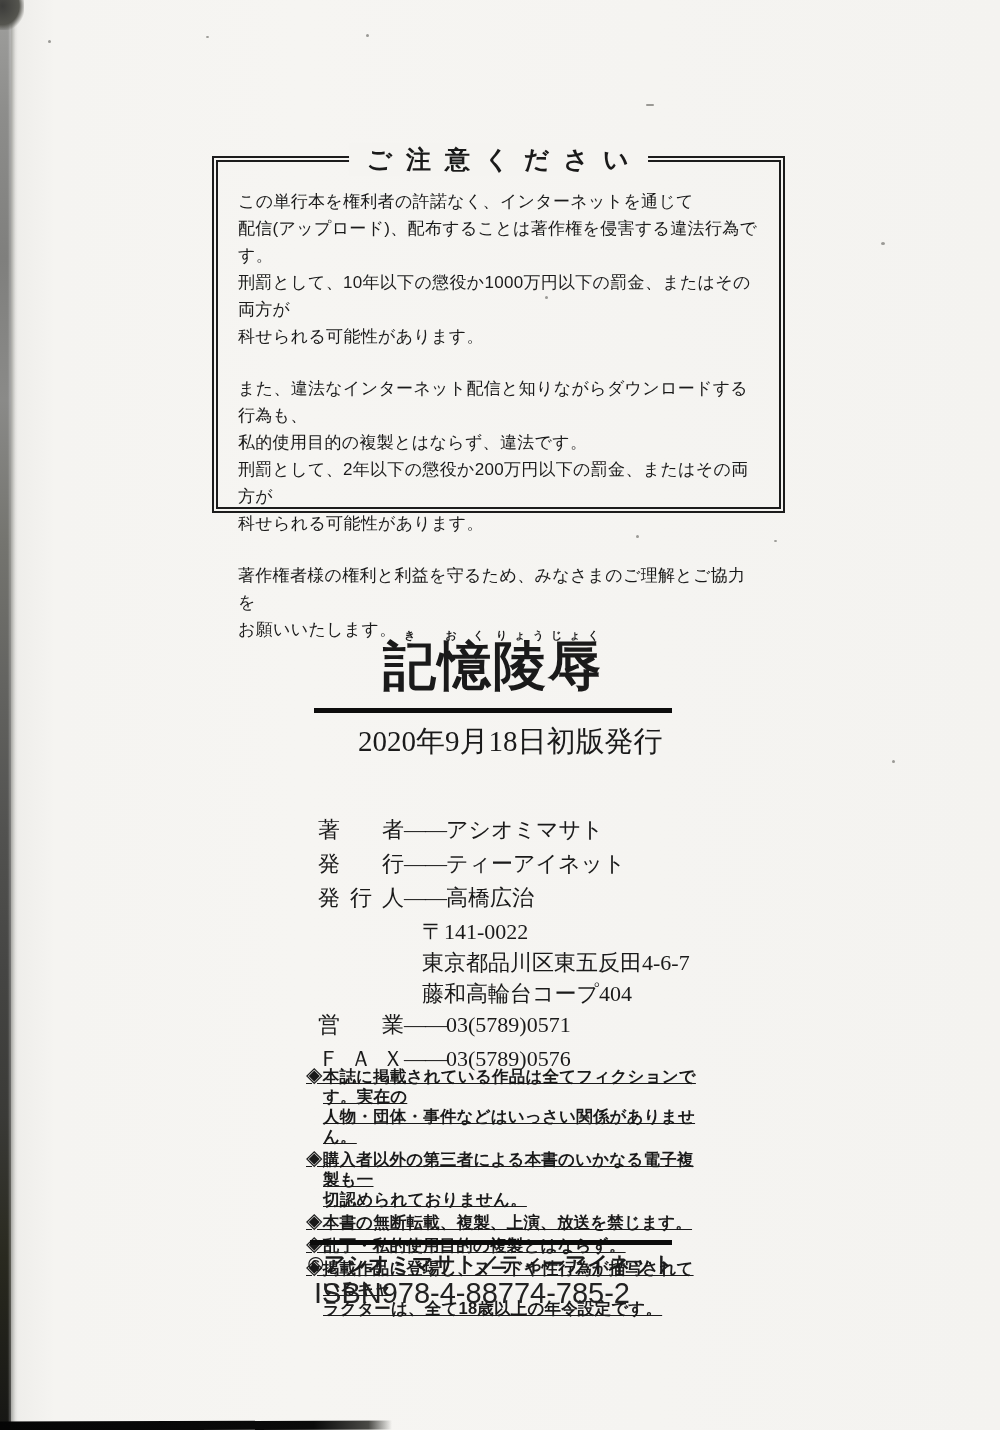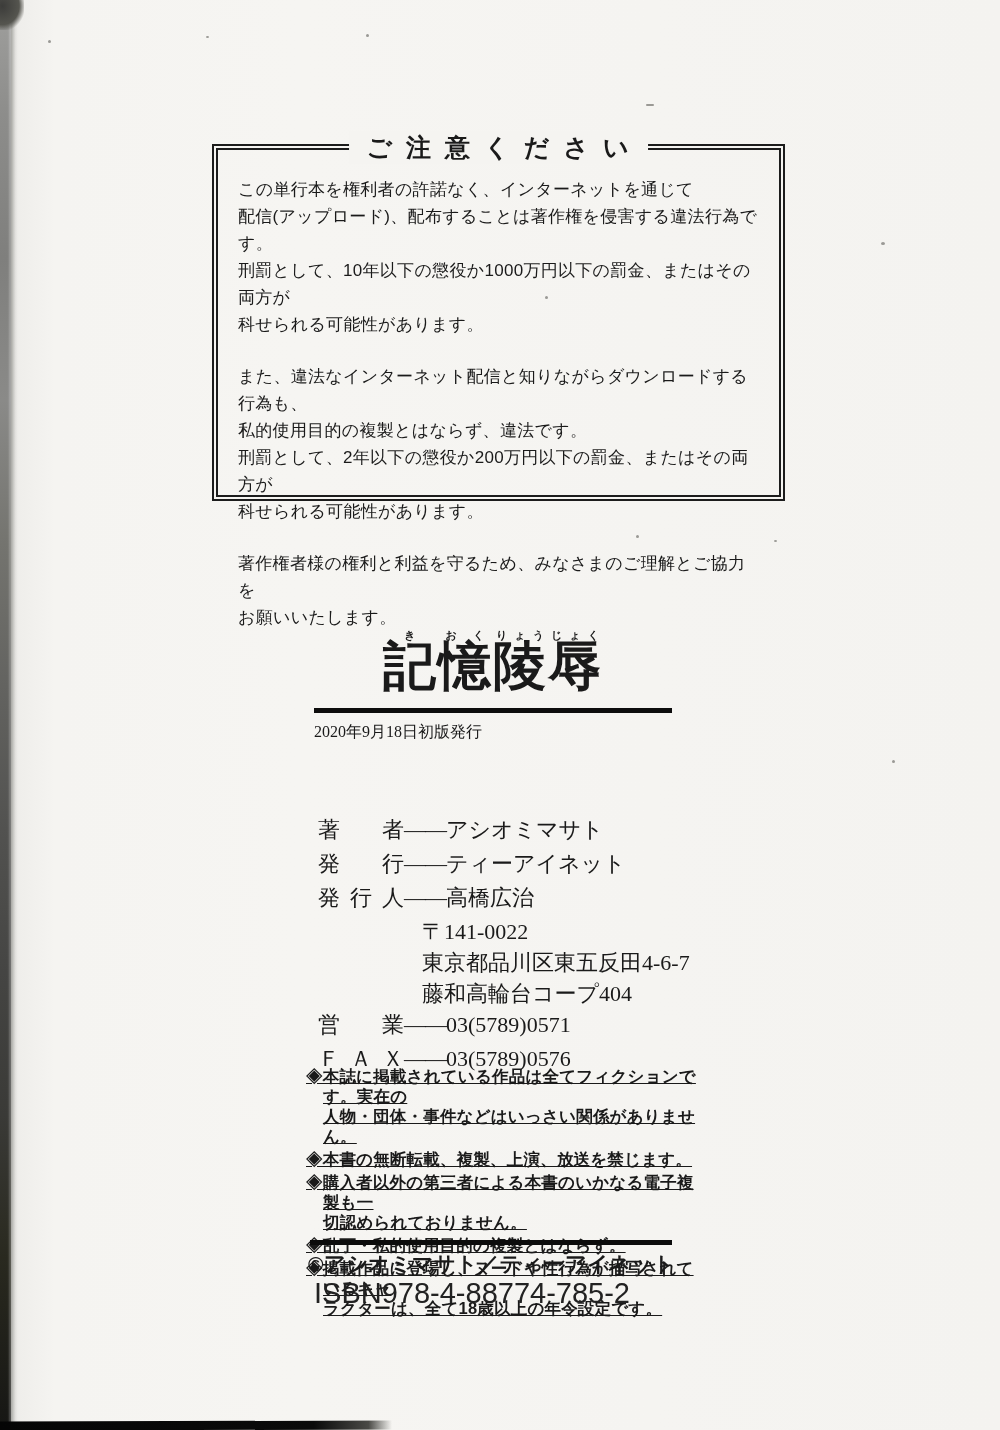--- a/index.html
+++ b/index.html
@@ -26,21 +26,21 @@
   }
   .edge-bottom{
     position:absolute;left:0;bottom:0;width:392px;height:9px;
     background:linear-gradient(90deg,#050505 0%,#0a0a0a 80%,#4a4a46 94%,transparent 100%);
     transform:skewY(-0.12deg);
   }
   .speck{position:absolute;background:#9a9995;border-radius:50%;}
 
   
   .notice-box{
-    position:absolute;left:212px;top:144px;width:573px;height:357px;
+    position:absolute;left:212px;top:156px;width:573px;height:357px;
     box-sizing:border-box;
     border:6px double #1c1c1c;
     padding:26px 18px 0 20px;
     background:transparent;
   }
   .notice-title{
     position:absolute;top:-19px;left:50%;transform:translateX(-50%);
     background:#f5f4f1;
     padding:0 6px 0 18px;
     font-size:25px;font-weight:bold;letter-spacing:14px;
@@ -55,21 +55,21 @@
 
   
   .colophon-head{position:absolute;left:314px;top:630px;width:358px;}
   .book-title{text-align:center;font-family:"Liberation Serif", serif;}
   .book-title ruby{
     font-size:53px;font-weight:bold;letter-spacing:2px;
     ruby-position:over;
   }
   .book-title rt{font-size:11px;font-weight:bold;letter-spacing:1px;}
   .title-rule{height:5px;background:#0d0d0d;margin-top:5px;}
-  .pub-date{margin-top:9px;font-size:16px;font-family:"Liberation Serif", serif;}
+  .pub-date{margin-top:9px;font-size:29px;font-family:"Liberation Serif", serif;margin-left:44px;}
 
   
   .colophon-rows{
     position:absolute;left:318px;top:818px;width:380px;
     font-family:"Liberation Serif", serif;font-size:22px;
   }
   .c-row{line-height:23px;margin-bottom:11px;white-space:nowrap;}
   .c-label{display:inline-block;width:86px;text-align:justify;text-align-last:justify;}
   .c-sep{letter-spacing:-1px;}
   .addr-block{margin:0 0 0 104px;}
@@ -154,23 +154,23 @@
       <span class="c-label">営　業</span><span class="c-sep">——</span><span class="c-value">03(5789)0571</span>
     </div>
     <div class="c-row">
       <span class="c-label">ＦＡＸ</span><span class="c-sep">——</span><span class="c-value">03(5789)0576</span>
     </div>
   </div>
 
   <div class="notes">
     <div class="note-item">◈本誌に掲載されている作品は全てフィクションです。実在の
 人物・団体・事件などはいっさい関係がありません。</div>
-    <div class="note-item">◈本書の無断転載、複製、上演、放送を禁じます。</div>
     <div class="note-item">◈購入者以外の第三者による本書のいかなる電子複製も一
 切認められておりません。</div>
+    <div class="note-item">◈本書の無断転載、複製、上演、放送を禁じます。</div>
     <div class="note-item">◈乱丁・私的使用目的の複製とはならず。</div>
     <div class="note-item">◈掲載作品に登場し、ヌードや性行為が描写されているキャ
 ラクターは、全て18歳以上の年令設定です。</div>
   </div>
 
   <div class="footer-rule"></div>
   <div class="copyright">©アシオミマサト／ティーアイネット</div>
   <div class="isbn">ISBN978-4-88774-785-2</div>
 
 </div>

